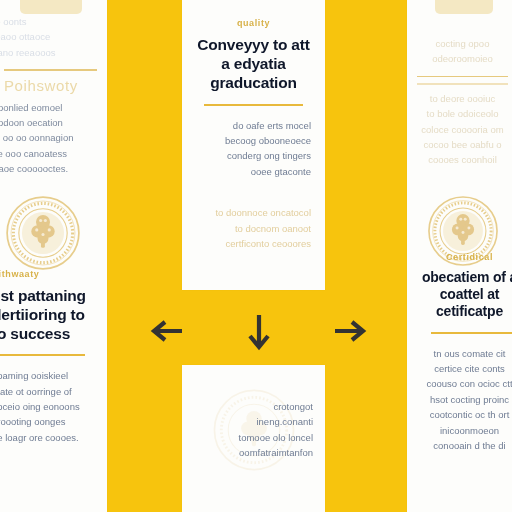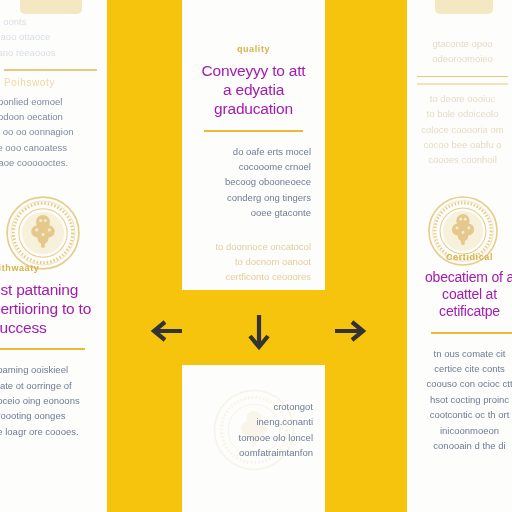--- a/index.html
+++ b/index.html
@@ -17,32 +17,32 @@
     position:absolute;background:#FDFDFB;overflow:hidden;
     box-shadow:0 0 1px rgba(0,0,0,.05);
   }
   #card-left   {left:-6px;  top:0;    width:113px; height:512px;}
   #card-center-top{left:182px; top:0;    width:143px; height:290px;}
   #card-center-bottom{left:182px;top:365px;width:143px;height:147px;}
   #card-right  {left:407px; top:0;    width:111px; height:512px;}
 
   
   .pad{position:relative;height:100%;box-sizing:border-box;padding:14px 10px;}
-  #card-center-top .pad{padding:44px 14px 10px;}
+  #card-center-top .pad{padding:18px 14px 10px;}
   #card-center-bottom .pad{padding:14px 12px;}
 
   
   .eyebrow{
     font-size:9px;letter-spacing:.6px;color:#D8B24A;
     text-align:center;font-weight:600;margin:0 0 7px;
     white-space:nowrap;
   }
   .heading{
-    font-size:15px;line-height:1.24;font-weight:400;
-    color:#a21caf;text-align:center;margin:0;
+    font-size:15px;line-height:1.24;font-weight:700;
+    color:#0f172a;text-align:center;margin:0;
     letter-spacing:-.2px;
   }
   #card-left .heading{font-size:15.5px;text-align:left;margin-left:-12px;}
   #card-right .heading{font-size:14px;text-align:center;margin-right:-14px;}
   #card-center-top .heading{font-size:15.5px;}
 
   .rule{
     height:2px;background:#E8B93C;border:0;margin:11px auto 12px;
     width:86%;
   }
@@ -50,28 +50,28 @@
   #card-right .rule{margin-right:-14px;width:100%;}
 
   .body{
     font-size:9.5px;line-height:1.62;color:#6F7C93;
     text-align:right;margin:0;
   }
   #card-left .body{text-align:left;margin-left:-12px;}
   #card-right .body{text-align:center;margin-right:-14px;}
 
   .body.faint{color:#E2CE9D;}
-  .faint-block{margin-top:18px;}
+  .faint-block{margin-top:26px;}
 
   
   .stub{font-size:9.5px;line-height:1.62;color:#D9DEE6;text-align:center;margin:0;}
   #card-left .stub{text-align:left;margin-left:-14px;}
   #card-right .stub{color:#E5DCC6;}
   .stub-rule{height:1.5px;background:#E6C97E;border:0;margin:9px 0 6px;width:100%;}
-  .stub-eyebrow{font-size:10px;color:#EBD9A8;letter-spacing:.6px;margin:0 0 6px;}
+  .stub-eyebrow{font-size:15px;color:#EBD9A8;letter-spacing:.6px;margin:0 0 6px;}
 
   
   .notch{
     position:absolute;top:0;height:14px;background:#F0E0B0;opacity:.75;border-radius:0 0 5px 5px;
   }
   #card-left .notch{left:26px;width:62px;}
   #card-right .notch{left:28px;width:58px;}
 
   
   .seal{position:absolute;opacity:.95;}
@@ -139,21 +139,20 @@
       <p class="body">ne loagr ore coooes.</p>
     </div>
   </div>
 
   <div class="card" id="card-center-top">
     <div class="pad">
       <p class="eyebrow">quality</p>
       <h2 class="heading">Conveyyy to att a edyatia graducation</h2>
       <hr class="rule">
       <p class="body">do oafe erts mocel</p>
-      <p class="body">cocooome crnoel</p>
       <p class="body">becoog obooneoece</p>
       <p class="body">conderg ong tingers</p>
       <p class="body">ooee gtaconte</p>
 
       <div class="faint-block">
         <p class="body faint">to doonnoce oncatocol</p>
         <p class="body faint">to docnom oanoot</p>
         <p class="body faint">certficonto ceooores</p>
       </div>
     </div>
@@ -200,21 +199,21 @@
         <circle cx="47" cy="34" r="2"></circle>
           <circle cx="53" cy="34" r="2"></circle>
         <circle cx="42" cy="46" r="2"></circle>
           <circle cx="58" cy="46" r="2"></circle>
         <circle cx="50" cy="52" r="2"></circle>
       </g>
     </svg>
 
     <div class="pad">
       <div style="height:22px"></div>
-      <p class="stub">gtaconte opoo</p>
+      <p class="stub">cocting opoo</p>
       <p class="stub">odeoroomoieo</p>
       <hr class="stub-rule">
       <hr class="stub-rule" style="background:#F1E2BC;margin-top:6px">
       <p class="stub">to deore oooiuc</p>
       <p class="stub">to bole odoiceolo</p>
       <p class="stub">coloce cooooria om</p>
       <p class="stub">cocoo bee oabfu o</p>
       <p class="stub">coooes coonhoil</p>
 
       <div style="height:84px"></div>

